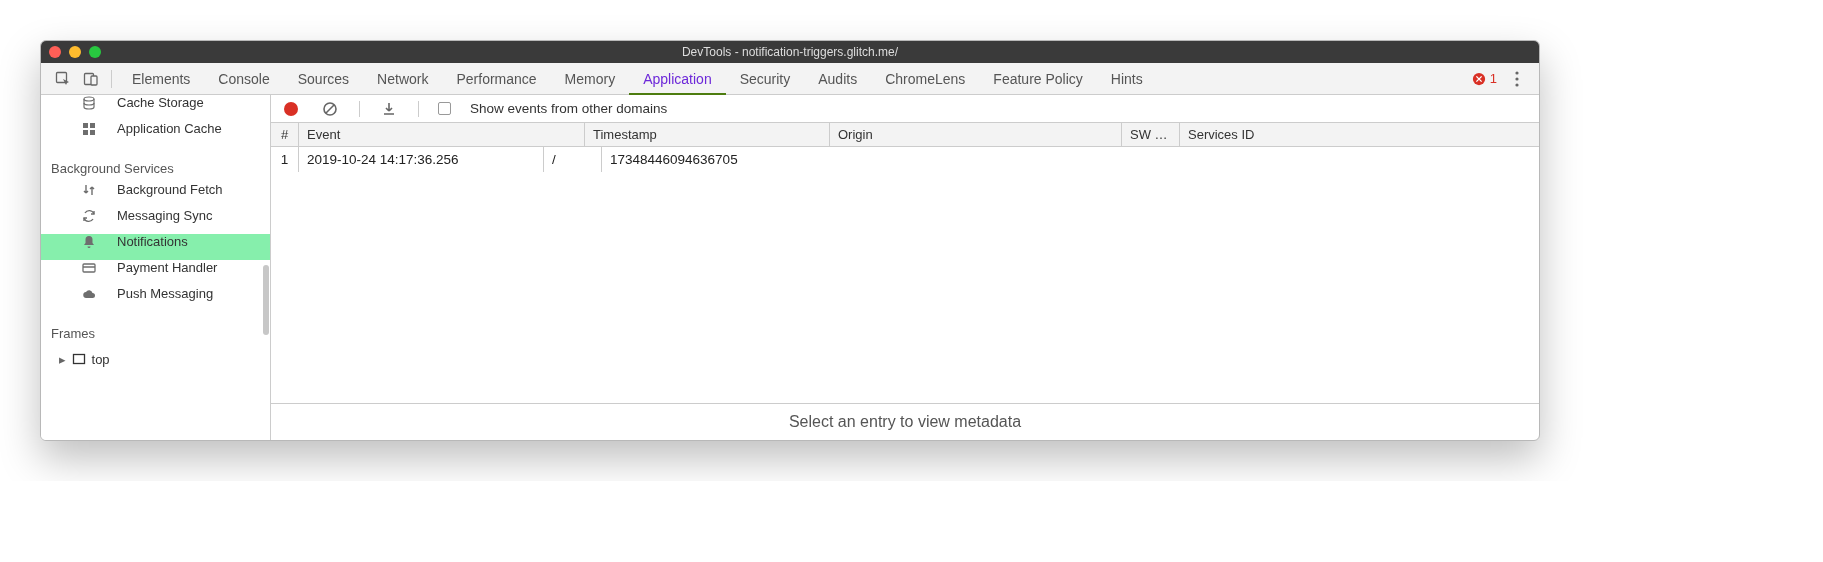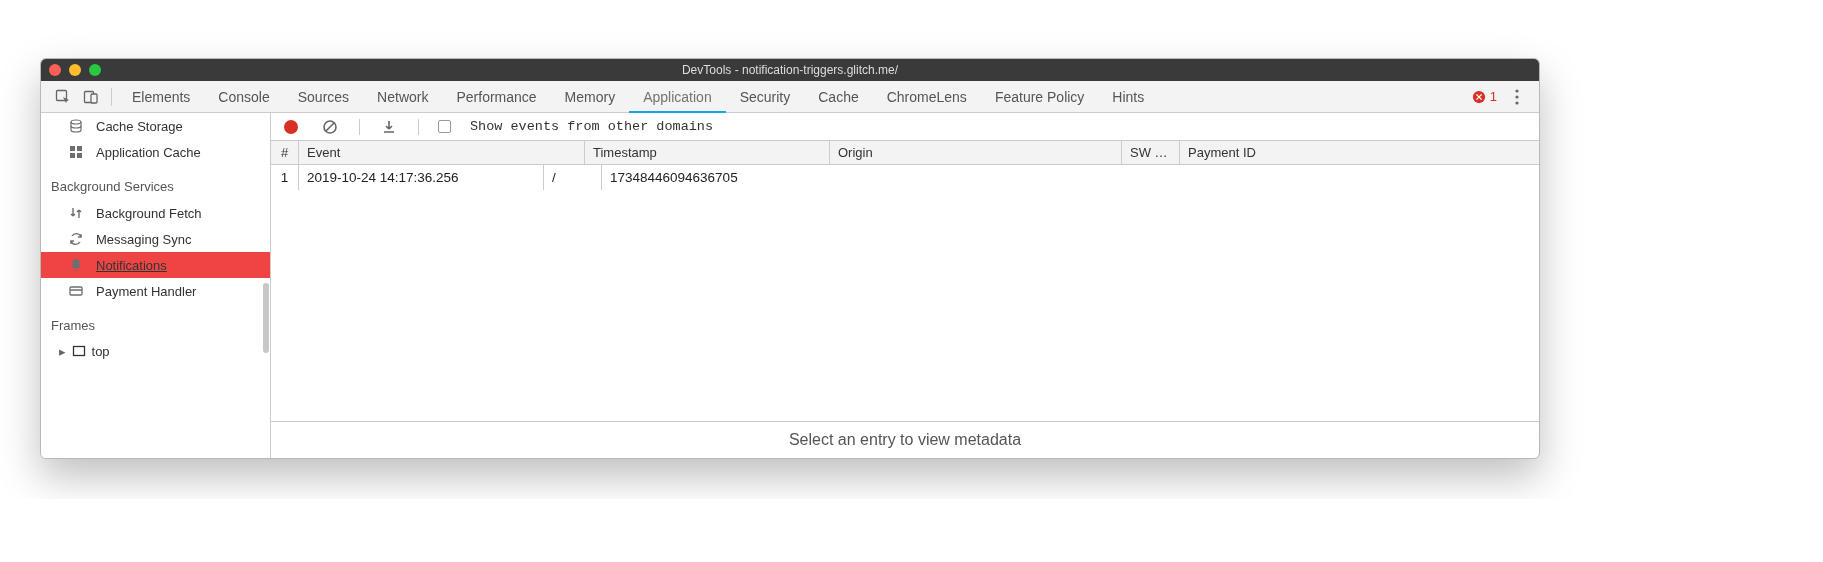--- a/index.html
+++ b/index.html
@@ -11,21 +11,20 @@
     width: 1823px;
     padding: 40px;
   }
   .window {
     width: 1500px;
     border: 1px solid #b8b8b8;
     border-radius: 6px;
     box-shadow: 0 18px 40px rgba(0,0,0,.25);
     overflow: hidden;
     background: #fff;
-    margin-top: 18px;
   }
   .titlebar {
     height: 22px;
     background: #3a3a3a;
     display: flex;
     align-items: center;
     padding: 0 8px;
     position: relative;
   }
   .traffic { display: flex; gap: 8px; }
@@ -58,21 +57,21 @@
   .tabs-row .sep {
     width: 1px; height: 18px; background: #ccc; margin: 0 6px;
   }
   .tabs { display: flex; gap: 0; }
   .tab {
     padding: 0 14px;
     height: 32px;
     line-height: 32px;
     cursor: default;
   }
-  .tab.selected { color: #737373; border-bottom: 2px solid #0ea5e9; }
+  .tab.selected { color: #6d28d9; border-bottom: 2px solid #4d7c0f; }
   .spacer { flex: 1; }
   .err-badge {
     display: flex; align-items: center; gap: 4px;
     color: #d93025; font-size: 13px;
     padding: 0 6px;
   }
   .err-badge svg { width: 14px; height: 14px; }
   .menu-btn { width: 28px; display:flex; align-items:center; justify-content:center; color:#666; }
   
   .body-split {
@@ -86,47 +85,46 @@
     font-size: 13px;
     color: #333;
     overflow-y: auto;
     position: relative;
   }
   .sidebar .scroll-thumb {
     position:absolute; right:1px; top:170px; width:6px; height:70px;
     background:#c7c7c7; border-radius:3px;
   }
   .sb-item {
-    display: flex; align-items: center;
+    display: flex; align-items: flex-start;
     height: 26px;
-    padding-left: 27px;
-    gap: 12px;
-  }
-  .sb-item.sel { background: #ef4444; text-decoration: underline; }
+    padding-left: 40px;
+    gap: 20px;
+  }
+  .sb-item.sel { background: #86efac; }
   .sb-item .ic { width:16px; height:16px; display:flex; align-items:center; justify-content:center; color:#6e6e6e; }
   .sb-header {
     padding: 14px 10px 6px 10px;
     color:#555;
   }
   .frames-row {
     display:flex; align-items:center; gap:6px;
     padding-left: 18px; height:24px; color:#333;
   }
   
   .main { flex:1; display:flex; flex-direction:column; }
   .toolbar {
     height: 28px;
     border-bottom: 1px solid #ccc;
     display:flex; align-items:center;
     padding: 0 10px;
     gap: 19px;
     font-size:13.5px;
     color:#333;
     background:#fff;
-    font-family:Liberation Mono, monospace;
   }
   .toolbar .tb-btn { width:20px; height:20px; display:flex; align-items:center; justify-content:center; color:#666; }
   .toolbar .tb-sep { width:1px; height:16px; background:#ccc; }
   .record-dot { width:14px; height:14px; border-radius:50%; background:#d93025; }
   .cb {
     width:13px; height:13px; border:1px solid #999; border-radius:2px; background:#fff;
   }
   
   .tbl-wrap { flex:1; display:flex; flex-direction:column; }
   .thead, .trow { display:flex; }
@@ -191,21 +189,21 @@
     <div class="sep"></div>
     <div class="tabs">
       <div class="tab">Elements</div>
       <div class="tab">Console</div>
       <div class="tab">Sources</div>
       <div class="tab">Network</div>
       <div class="tab">Performance</div>
       <div class="tab">Memory</div>
       <div class="tab selected">Application</div>
       <div class="tab">Security</div>
-      <div class="tab">Cache</div>
+      <div class="tab">Audits</div>
       <div class="tab">ChromeLens</div>
       <div class="tab">Feature Policy</div>
       <div class="tab">Hints</div>
     </div>
     <div class="spacer"></div>
     <div class="err-badge">
       <svg viewBox="0 0 16 16">
           <circle cx="8" cy="8" r="7" fill="#d93025"></circle>
           <path d="M5 5l6 6M11 5l-6 6" stroke="#fff" stroke-width="1.6"></path>
         </svg>
@@ -273,20 +271,28 @@
         <span>Notifications</span>
       </div>
       <div class="sb-item">
         <span class="ic">
           <svg width="14" height="14" viewBox="0 0 14 14" fill="none" stroke="currentColor" stroke-width="1.3">
               <rect x="1" y="3" width="12" height="8" rx="1"></rect>
               <path d="M1 6h12"></path>
             </svg>
         </span>
         <span>Payment Handler</span>
+      </div>
+      <div class="sb-item">
+        <span class="ic">
+          <svg width="14" height="14" viewBox="0 0 14 14" fill="currentColor">
+              <path d="M10.5 6A3.5 3.5 0 004 5a3 3 0 00.5 6h6a2.5 2.5 0 000-5z"></path>
+            </svg>
+        </span>
+        <span>Push Messaging</span>
       </div>
 
       <div class="sb-header">Frames</div>
       <div class="frames-row">
         <span style="color:#666">▸</span>
         <span class="ic">
           <svg width="14" height="14" viewBox="0 0 14 14" fill="none" stroke="currentColor" stroke-width="1.3">
               <rect x="1.5" y="2.5" width="11" height="9"></rect>
             </svg>
         </span>
@@ -317,21 +323,21 @@
         <span>Show events from other domains</span>
       </div>
 
       <div class="tbl-wrap">
         <div class="thead">
           <div class="th col-num">#</div>
           <div class="th col-ev">Event</div>
           <div class="th col-ts">Timestamp</div>
           <div class="th col-or">Origin</div>
           <div class="th col-sw">SW …</div>
-          <div class="th col-id">Payment ID</div>
+          <div class="th col-id">Services ID</div>
         </div>
         <div class="tbl-body">
           <div class="trow">
             <div class="td col-num">1</div>
             <div class="td col-ts">2019-10-24 14:17:36.256</div>
             <div class="td col-sw">/</div>
             <div class="td col-id">17348446094636705</div>
           </div>
         </div>
         <div class="footer-msg">Select an entry to view metadata</div>

